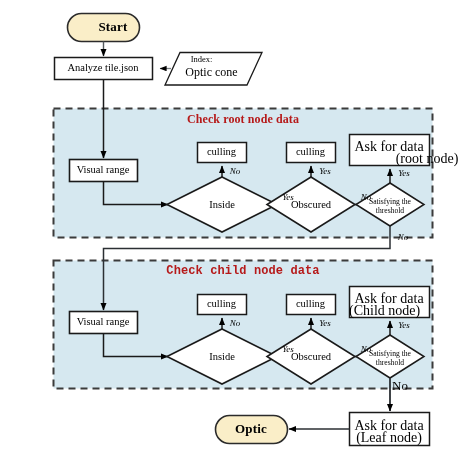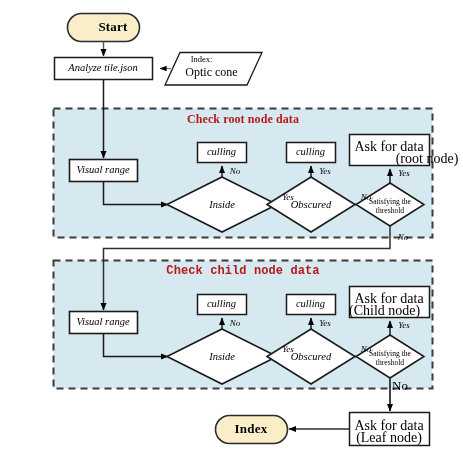--- a/index.html
+++ b/index.html
@@ -28,21 +28,21 @@
     line-height: 1.12;
     color: #000000;
     pointer-events: none;
     white-space: pre;
   }
   .terminal-text {
     font-weight: bold;
     font-size: 13px;
     letter-spacing: 0.2px;
   }
-  .proc-text { font-size: 10.5px; font-style: italic; }
+  .proc-text { font-size: 10.5px; }
   .small-proc-text { font-size: 14px; }
   .tiny-text { font-size: 7.6px; }
   .io-title { font-size: 8.5px; }
   .io-main { font-size: 12px; }
   .section-title {
     font-weight: bold;
     font-size: 12px;
     color: #b61a1a;
     letter-spacing: 0.1px;
   }
@@ -201,15 +201,15 @@
   <div class="lbl edge-lbl" style="left:224px; top:318px; width:22px;">No</div>
   <div class="lbl edge-lbl" style="left:276px; top:344px; width:24px;">Yes</div>
   <div class="lbl edge-lbl" style="left:313px; top:318px; width:24px;">Yes</div>
   <div class="lbl edge-lbl" style="left:355px; top:344px; width:22px;">No</div>
   <div class="lbl edge-lbl" style="left:392px; top:320px; width:24px;">Yes</div>
   <div class="lbl edge-lbl-big" style="left:392px; top:379px; width:26px; text-align:left;">No</div>
 
   <div class="lbl small-proc-text" style="left:349px; top:418px; width:80px;">Ask for data</div>
   <div class="lbl small-proc-text" style="left:349px; top:430px; width:80px;">(Leaf node)</div>
 
-  <div class="lbl terminal-text" style="left:215px; top:422px; width:72px;">Index</div>
+  <div class="lbl terminal-text" style="left:215px; top:422px; width:72px;">Optic</div>
 
 </div>
 
 </body></html>

